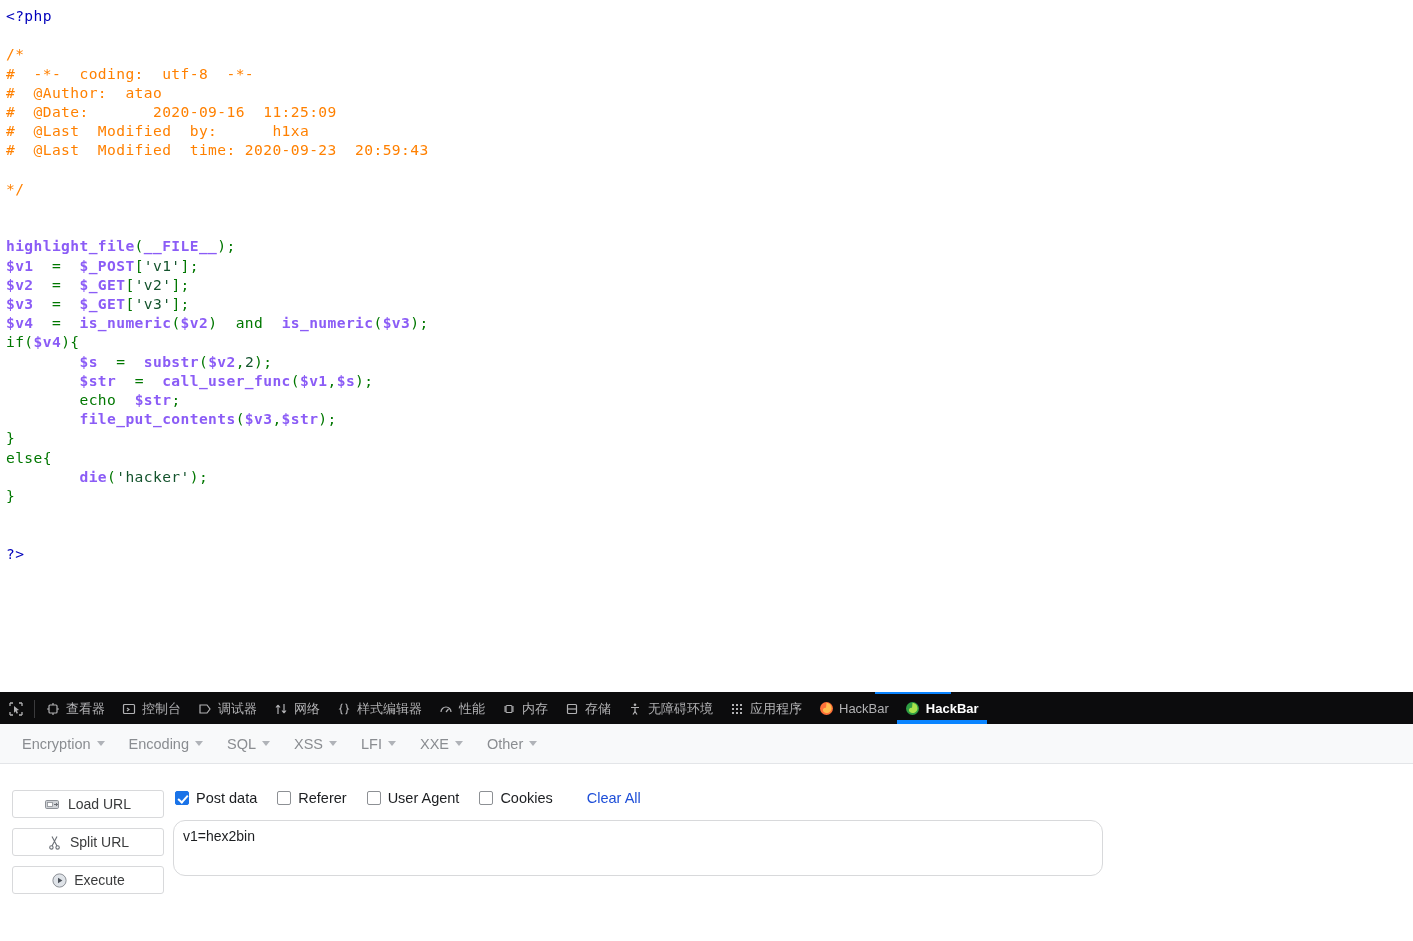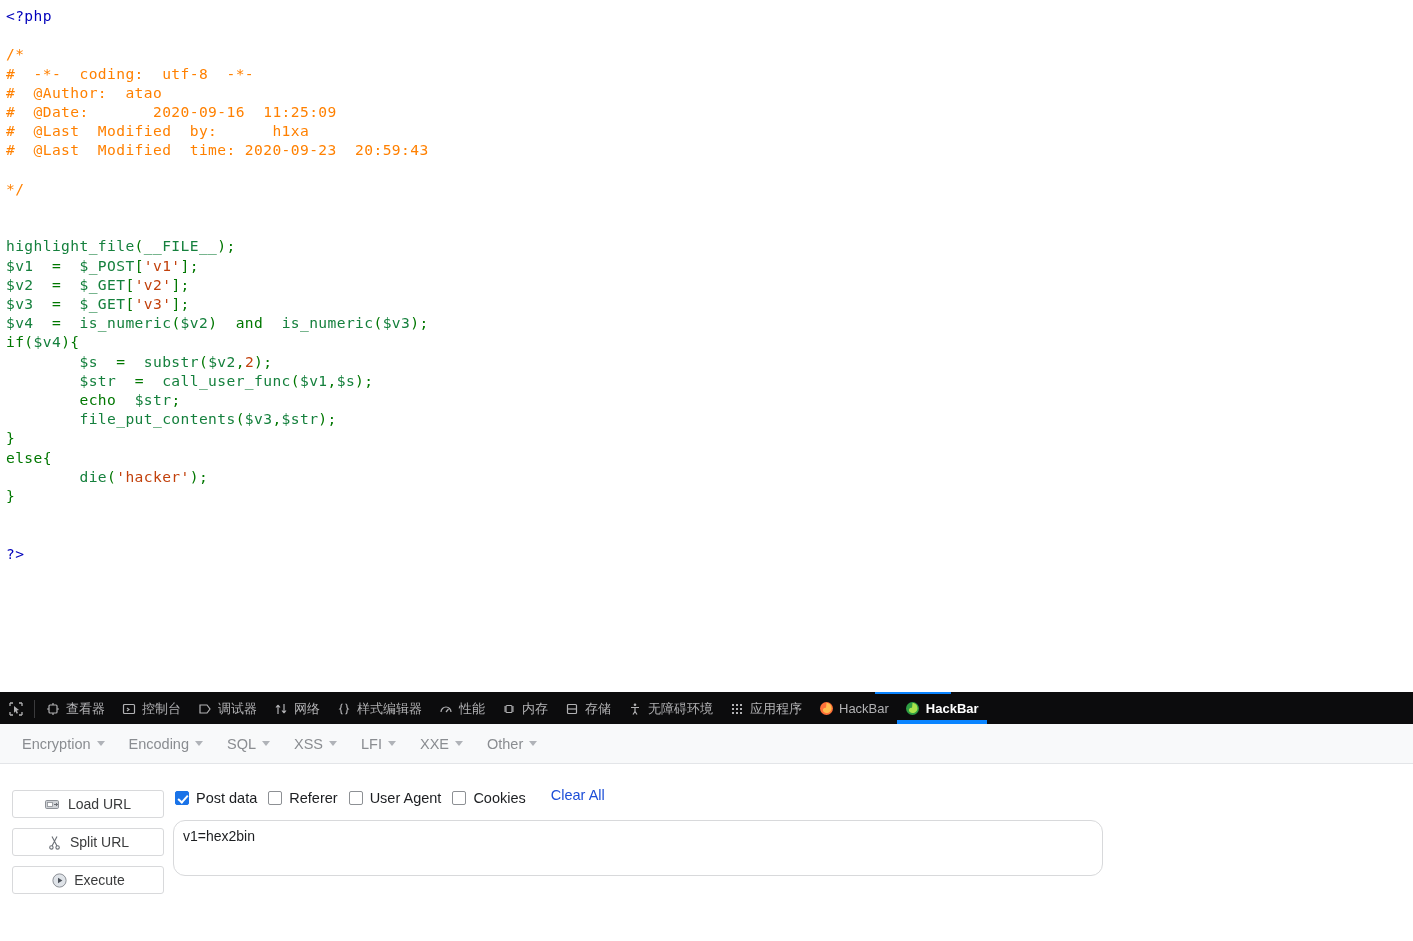--- a/index.html
+++ b/index.html
@@ -24,22 +24,22 @@
     font-family: "DejaVu Sans Mono", "Liberation Mono", monospace;
     font-size: 14.6px;
     line-height: 19.2px;
     letter-spacing: 0.4px;
     white-space: pre;
     color: #0000BB;
   }
   .c-tag   { color: #0000BB; text-align: center; }       
   .c-cmt   { color: #FF8000; }       
   .c-kw    { color: #007700; }       
-  .c-fn    { color: #15803d; }       
-  .c-str   { color: #c2410c; }       
+  .c-fn    { color: #8b5cf6; font-weight: bold; }       
+  .c-str   { color: #14532d; }       
   .b64 {
     margin: 0;
     padding-top: 4px;
     font-family: "Liberation Sans", sans-serif;
     font-size: 16px;
     color: #000000;
     white-space: pre;
   }
 
   
@@ -169,21 +169,22 @@
     resize: none;
     outline: none;
     line-height: 17px;
     overflow: hidden;
     white-space: pre-wrap;
     word-break: break-all;
     background: #ffffff;
   }
   .hb-opts {
     display: flex;
-    gap: 11px;
+    align-items: center;
+    gap: 20px;
     margin-top: 13px;
     height: 22px;
     padding-left: 2px;
   }
   .opt {
     display: inline-flex;
     align-items: center;
     gap: 7px;
     font-size: 14.5px;
     color: #1c1e21;

